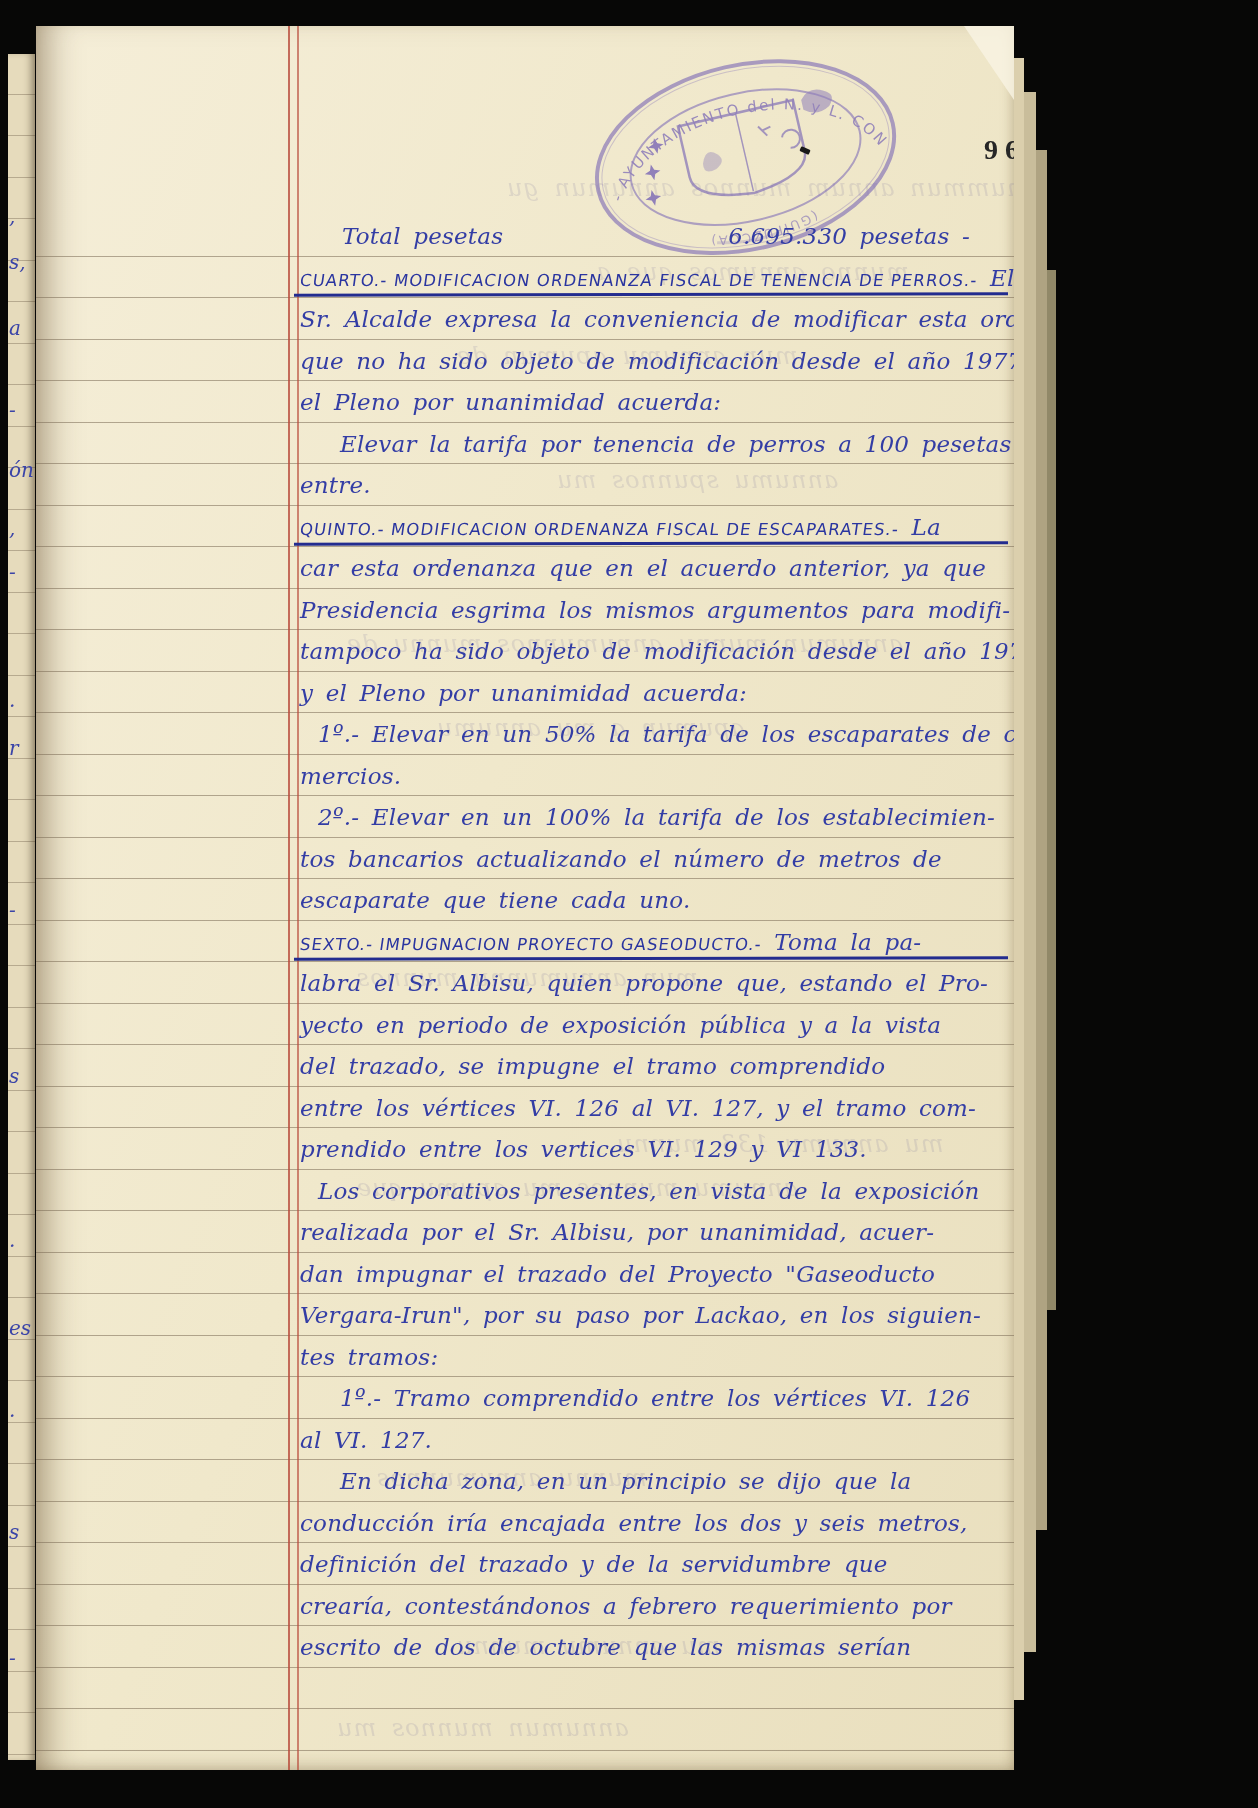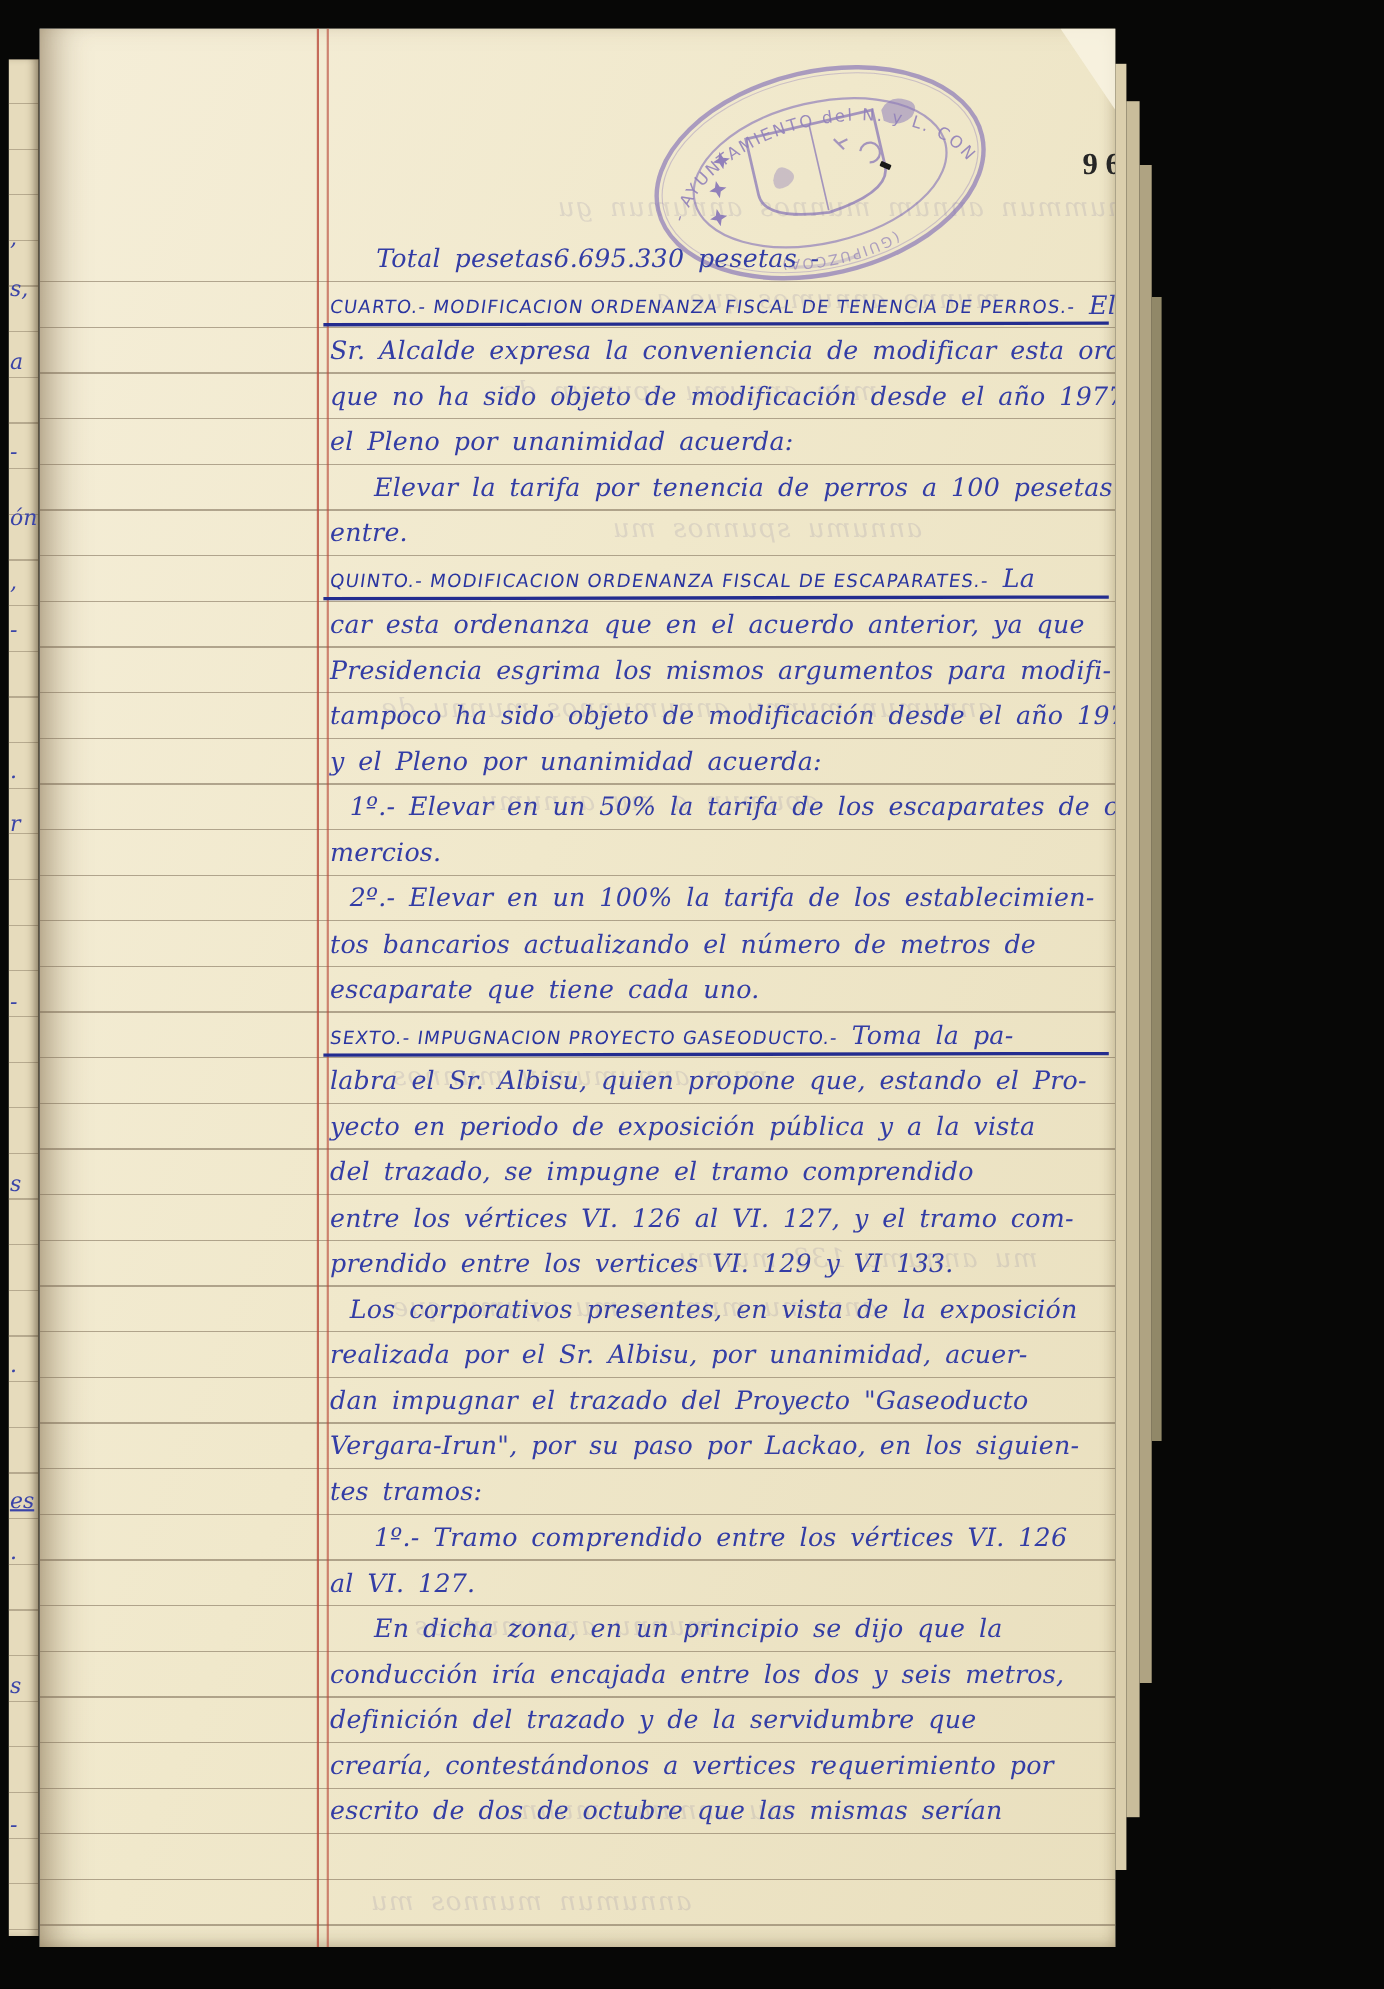--- a/index.html
+++ b/index.html
@@ -29,21 +29,21 @@
      transform:rotate(24deg);border-radius:1px;}
   
   .lines{position:absolute;left:264px;top:190px;width:706px;}
   .line{position:relative;height:41.5px;line-height:41.5px;white-space:nowrap;}
   .script{font-family:"DejaVu Serif",serif;font-style:italic;font-size:23px;color:#333da5;
      letter-spacing:.2px;word-spacing:5px;}
   .caps{display:inline-block;font-family:"DejaVu Sans",sans-serif;font-size:16.5px;font-weight:500;
      color:#2a35a0;letter-spacing:1.1px;transform:skewX(-8deg);}
   .line.heading::after{content:"";position:absolute;left:-6px;right:-2px;bottom:3px;height:2.6px;
      background:#232c8f;transform:rotate(-.12deg);}
-  .line.split{display:flex;padding-left:42px;padding-right:36px;}
+  .line.split{display:flex;justify-content:space-between;padding-left:42px;padding-right:36px;}
   .line.ind1{padding-left:40px;}
   .line.ind2{padding-left:18px;}
   
   .ghost{position:absolute;font-style:italic;font-size:24px;color:rgba(96,92,148,.14);
      filter:blur(.7px);transform:scaleX(-1);white-space:nowrap;letter-spacing:1px;word-spacing:6px;}
   
   .stamp{position:absolute;left:545px;top:28px;width:330px;height:210px;transform:rotate(-13deg);opacity:.82;}
   
   .stack1{position:absolute;left:1014px;top:58px;height:1642px;width:10px;background:#dbcfad;}
   .stack2{position:absolute;left:1024px;top:92px;height:1560px;width:12px;background:#c9bd9b;}
@@ -62,21 +62,21 @@
         <span class="frag" style="top: 262px;">a</span>
         <span class="frag" style="top: 344px;">-</span>
         <span class="frag" style="top: 404px;">ón</span>
         <span class="frag" style="top: 462px;">,</span>
         <span class="frag" style="top: 506px;">-</span>
         <span class="frag" style="top: 634px;">.</span>
         <span class="frag" style="top: 682px;">r</span>
         <span class="frag" style="top: 844px;">-</span>
         <span class="frag" style="top: 1010px;">s</span>
         <span class="frag" style="top: 1174px;">.</span>
-        <span class="frag" style="top: 1298px; text-decoration: underline;">es</span>
+        <span class="frag" style="top: 1262px;">es</span>
         <span class="frag" style="top: 1344px;">.</span>
         <span class="frag" style="top: 1466px;">s</span>
         <span class="frag" style="top: 1592px;">-</span>
       </div>
   </div>
 
   <div class="page">
     <div class="corner-light"></div>
     <div class="ruling"></div>
     <div class="red-margin"></div>
@@ -160,21 +160,21 @@
         <div class="line normal ind2"><span class="script">Los corporativos presentes, en vista de la exposición</span></div>
         <div class="line normal"><span class="script">realizada por el Sr. Albisu, por unanimidad, acuer-</span></div>
         <div class="line normal"><span class="script">dan impugnar el trazado del Proyecto "Gaseoducto</span></div>
         <div class="line normal"><span class="script">Vergara-Irun", por su paso por Lackao, en los siguien-</span></div>
         <div class="line normal"><span class="script">tes tramos:</span></div>
         <div class="line normal ind1"><span class="script">1º.- Tramo comprendido entre los vértices VI. 126</span></div>
         <div class="line normal"><span class="script">al VI. 127.</span></div>
         <div class="line normal ind1"><span class="script">En dicha zona, en un principio se dijo que la</span></div>
         <div class="line normal"><span class="script">conducción iría encajada entre los dos y seis metros,</span></div>
         <div class="line normal"><span class="script">definición del trazado y de la servidumbre que</span></div>
-        <div class="line normal"><span class="script">crearía, contestándonos a vertices requerimiento por</span></div>
+        <div class="line normal"><span class="script">crearía, contestándonos a febrero requerimiento por</span></div>
         <div class="line normal"><span class="script">escrito de dos de octubre que las mismas serían</span></div>
       </div>
   </div>
 
   <div class="stack1"></div>
   <div class="stack2"></div>
   <div class="stack3"></div>
   <div class="stack4"></div>
 </div>
 

